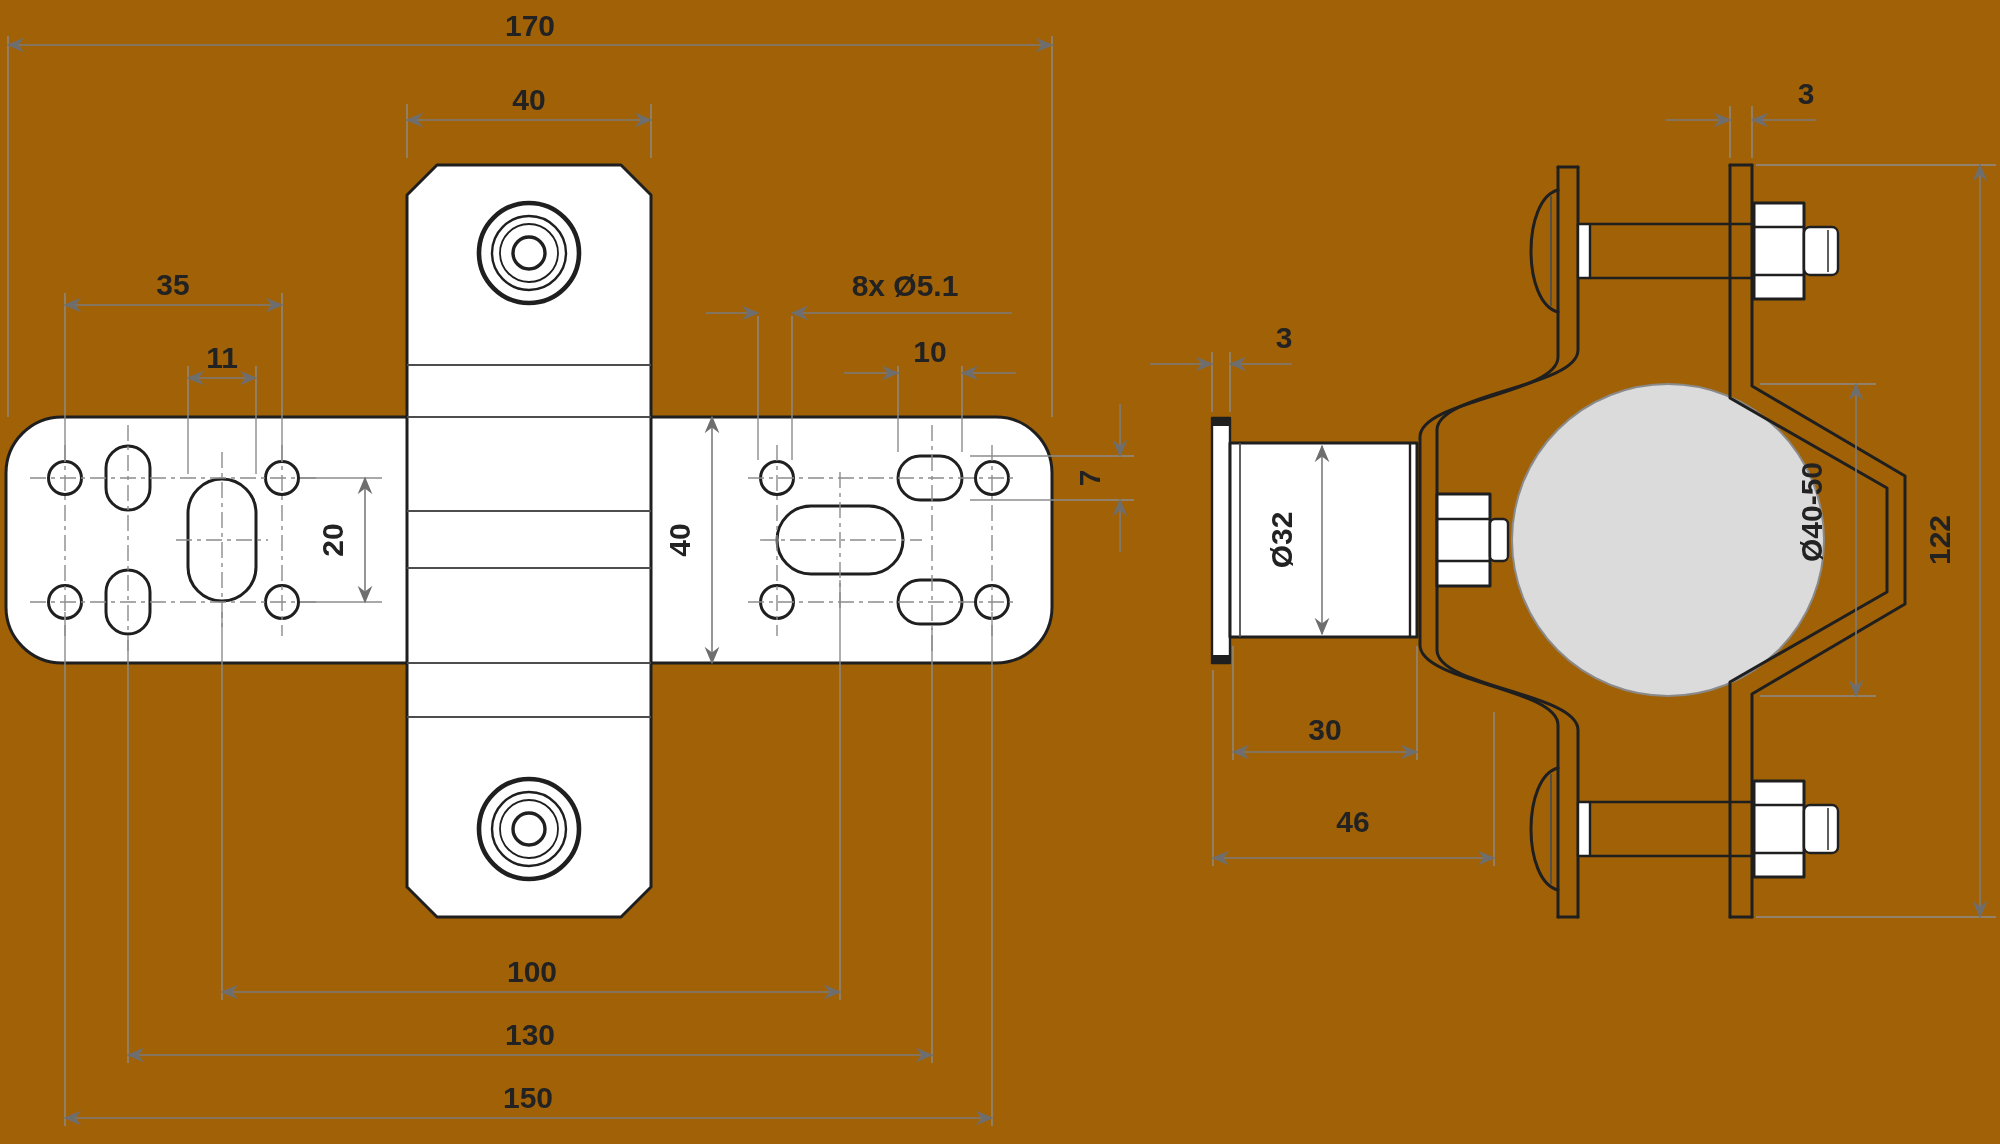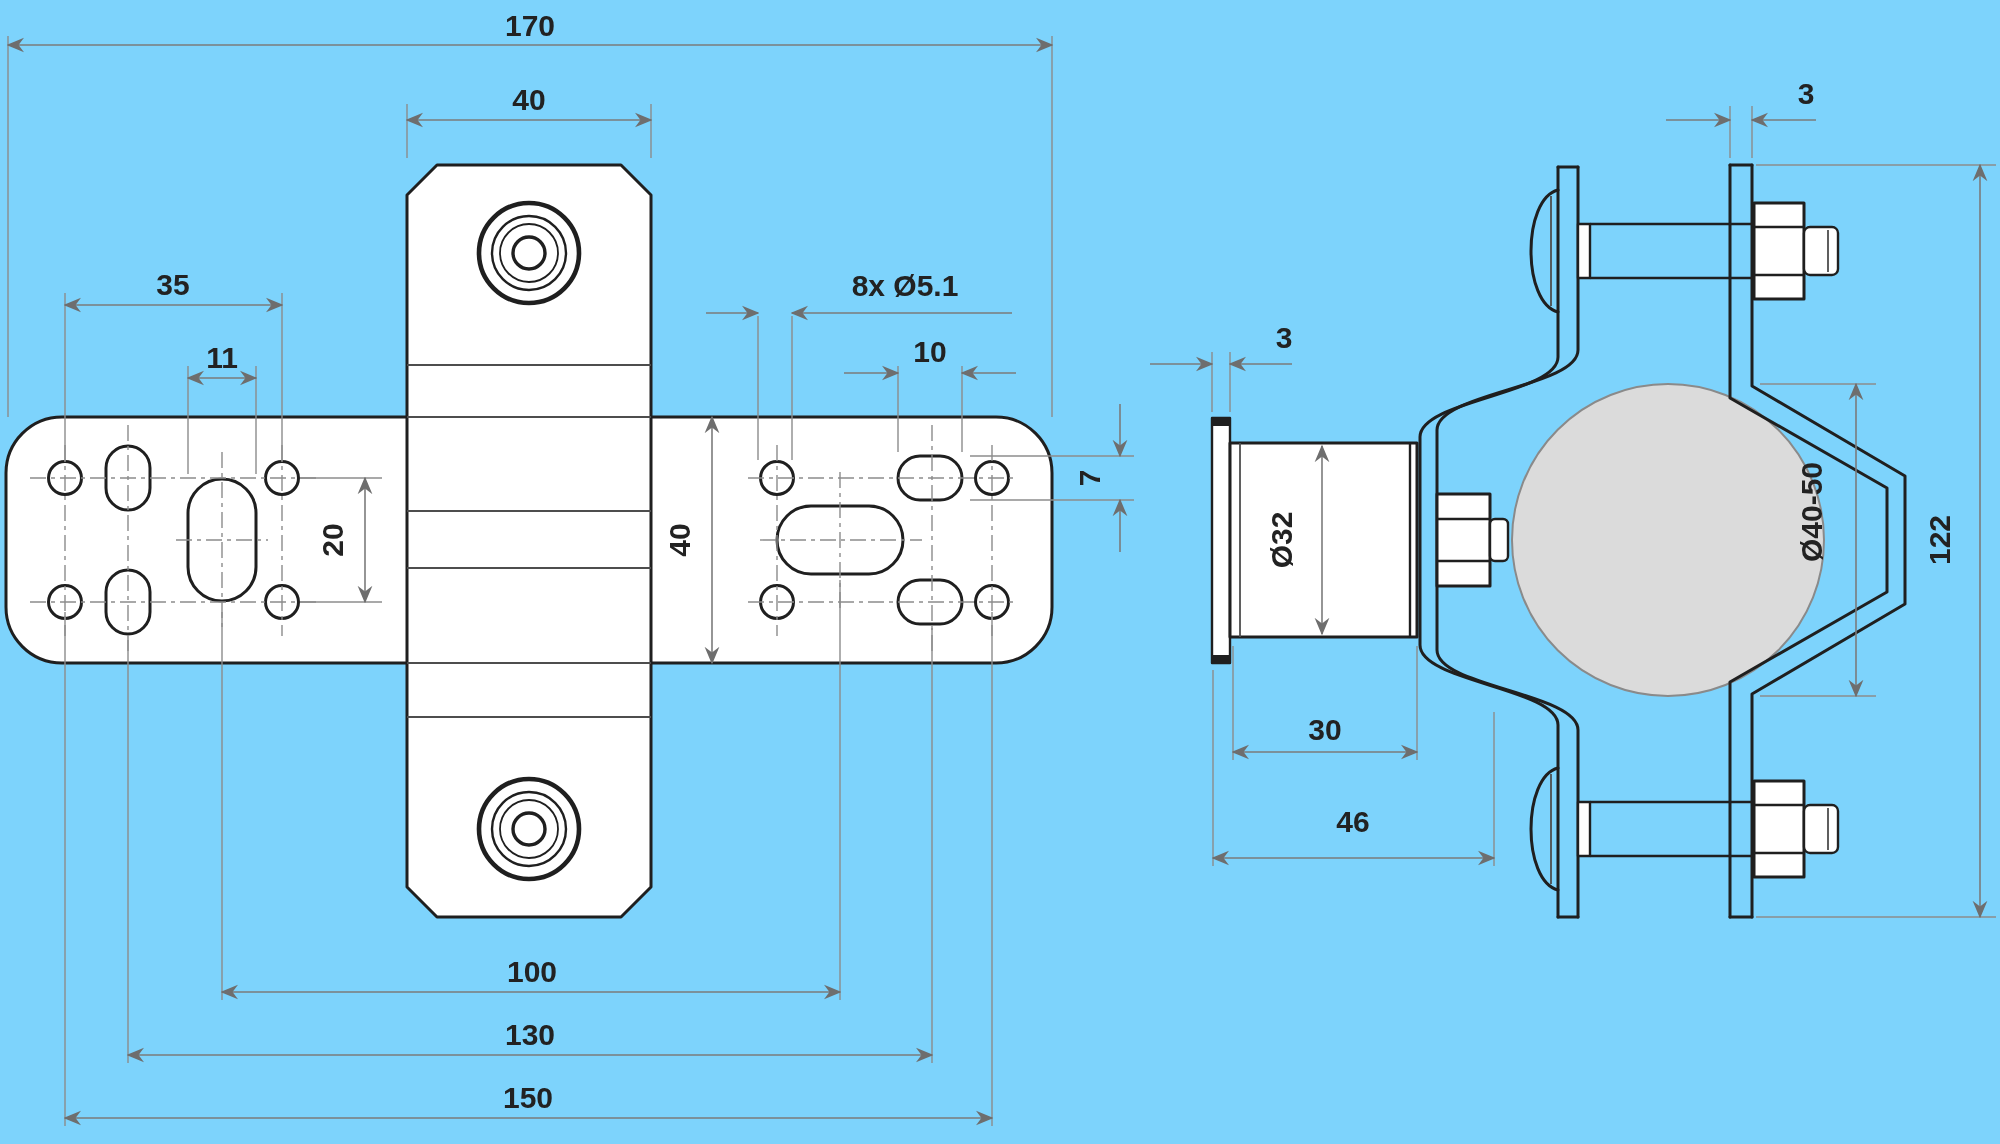--- a/index.html
+++ b/index.html
@@ -1,16 +1,16 @@
 <!DOCTYPE html>
 <html><head>
 <meta charset="utf-8">
 <style>
   html,body{margin:0;padding:0;background:#ffffff;}
-  .stage{width:2000px;height:1144px;position:relative;background:#7dd3fc;}
+  .stage{width:2000px;height:1144px;position:relative;background:#a16207;}
   svg{display:block;}
   .t{font-family:"Liberation Sans","DejaVu Sans",sans-serif;font-size:30px;font-weight:600;fill:#222;text-anchor:middle;}
   .p  {stroke:#1f1f1f;stroke-width:3;fill:none;stroke-linejoin:round;stroke-linecap:round;}
   .p2 {stroke:#1f1f1f;stroke-width:2.4;fill:none;stroke-linejoin:round;}
   .pw {stroke:#1f1f1f;stroke-width:3;fill:#ffffff;stroke-linejoin:round;}
   .pw2{stroke:#1f1f1f;stroke-width:2.4;fill:#ffffff;stroke-linejoin:round;}
   .thin{stroke:#4d4d4d;stroke-width:1.8;fill:none;}
   .dim{stroke:#7b7b7b;stroke-width:1.6;fill:none;}
   .ext{stroke:#8c8c8c;stroke-width:1.4;fill:none;}
   .cl {stroke:#8c8c8c;stroke-width:1.4;fill:none;stroke-dasharray:16 5 4 5;}

